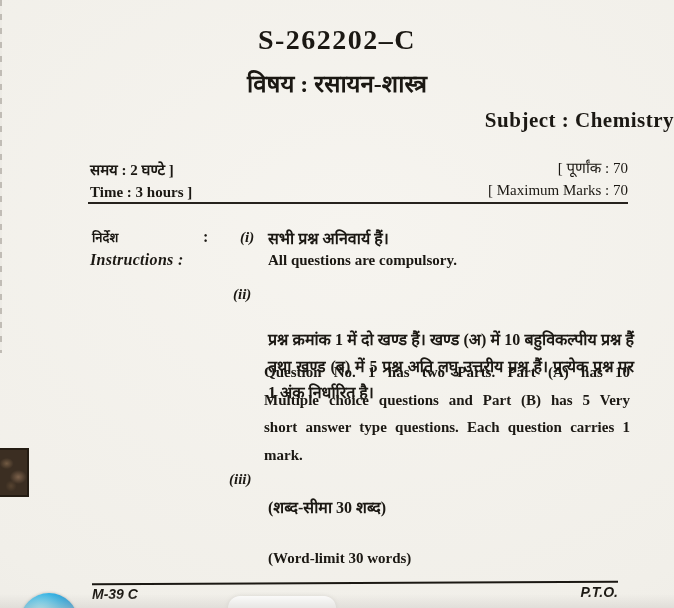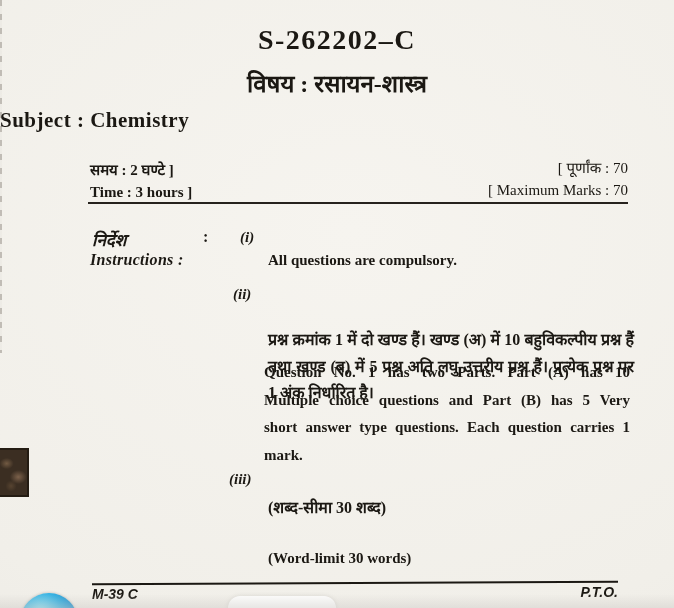--- a/index.html
+++ b/index.html
@@ -22,27 +22,27 @@
   }
   .title{
     position:absolute;left:0;top:24px;width:100%;text-align:center;
     font-size:28px;font-weight:bold;letter-spacing:1.5px;
   }
   .subject-hi{
     position:absolute;left:0;top:66px;width:100%;text-align:center;
     font-size:24px;font-weight:bold;
   }
   .subject-en{
-    position:absolute;left:0;top:108px;width:100%;text-align:left;
+    position:absolute;left:0;top:108px;width:100%;text-align:right;
     font-size:21px;font-weight:bold;letter-spacing:.5px;
   }
   .meta-left{position:absolute;left:90px;top:159px;font-size:15px;font-weight:bold;line-height:22px;}
   .meta-right{position:absolute;right:46px;top:157px;font-size:15px;font-weight:normal;line-height:22px;text-align:right;}
   .rule-top{position:absolute;left:88px;top:202px;width:540px;height:2px;background:#26221d;}
-  .instr-label-hi{position:absolute;left:92px;top:228px;font-size:17px;font-weight:bold;font-style:italic;}
+  .instr-label-hi{position:absolute;left:92px;top:228px;font-size:13px;font-weight:bold;}
   .instr-colon{position:absolute;left:203px;top:228px;font-size:16px;font-weight:bold;}
   .instr-label-en{position:absolute;left:90px;top:251px;font-size:16px;font-weight:bold;font-style:italic;letter-spacing:.3px;}
   .marker{position:absolute;font-size:15px;font-weight:bold;font-style:italic;}
   .hline{position:absolute;font-size:16px;font-weight:bold;white-space:nowrap;}
   .eline{position:absolute;font-size:15px;font-weight:bold;white-space:nowrap;}
   .hpara{position:absolute;left:268px;width:366px;font-size:16px;font-weight:bold;line-height:26.5px;text-align:justify;margin-top:44px;}
   .epara{position:absolute;left:264px;width:366px;font-size:15px;font-weight:bold;line-height:27.5px;text-align:justify;word-spacing:3.5px;}
   .wide-words{word-spacing:7px;}
   .rule-bottom{position:absolute;left:92px;top:582px;width:526px;height:2px;background:#1b1813;transform:rotate(-.25deg);}
   .footer-left{position:absolute;left:92px;top:586px;font-size:14px;font-weight:bold;font-style:italic;font-family:"Liberation Sans","DejaVu Sans",sans-serif;}
@@ -89,20 +89,21 @@
     <div>[ पूर्णांक : 70</div>
     <div>[ Maximum Marks : 70</div>
   </div>
   <div class="rule-top"></div>
 
   <div class="instr-label-hi">निर्देश</div>
   <div class="instr-colon">:</div>
   <div class="instr-label-en">Instructions :</div>
 
   <div class="marker" style="left:240px;top:229px;">(i)</div>
+  <div class="hline" style="left:268px;top:227px;">सभी प्रश्न अनिवार्य हैं।</div>
   <div class="eline" style="left:268px;top:252px;">All questions are compulsory.</div>
 
   <div class="marker" style="left:233px;top:286px;">(ii)</div>
   <div class="hpara" style="top:283px;">प्रश्न क्रमांक 1 में दो खण्ड हैं। खण्ड (अ) में 10 बहुविकल्पीय प्रश्न हैं तथा खण्ड (ब) में 5 प्रश्न अति लघु-उत्तरीय प्रश्न हैं। प्रत्येक प्रश्न पर 1 अंक निर्धारित है।</div>
   <div class="epara" style="top:359px;">Question No. 1 has two Parts. Part (A) has 10 Multiple choice questions and Part (B) has 5 Very short answer type questions. Each question carries 1 mark.</div>
 
   <div class="marker" style="left:229px;top:471px;">(iii)</div>
   <div class="hline" style="left:268px;top:496px;">(शब्द-सीमा 30 शब्द)</div>
   <div class="eline" style="left:268px;top:550px;">(Word-limit 30 words)</div>
 

